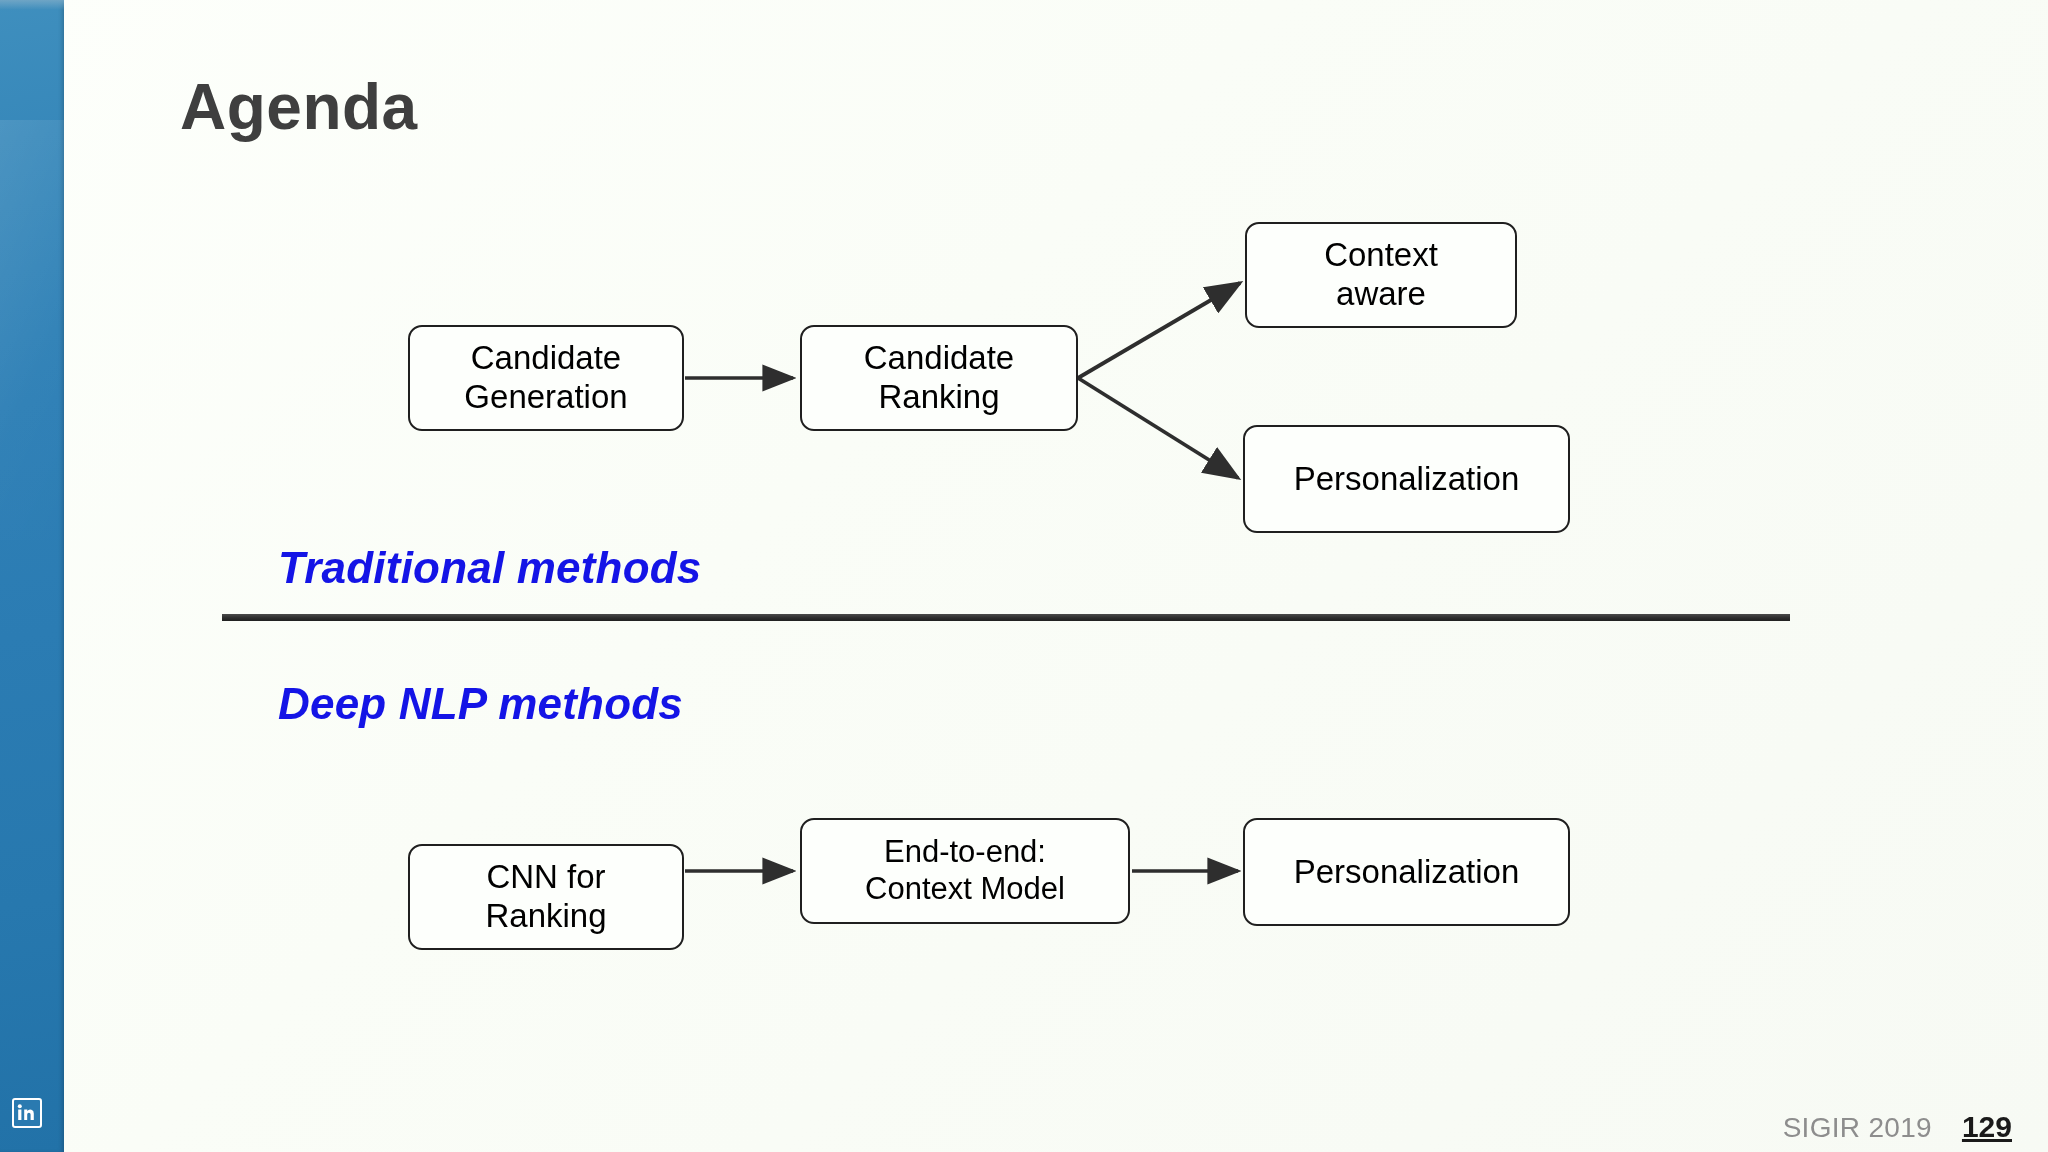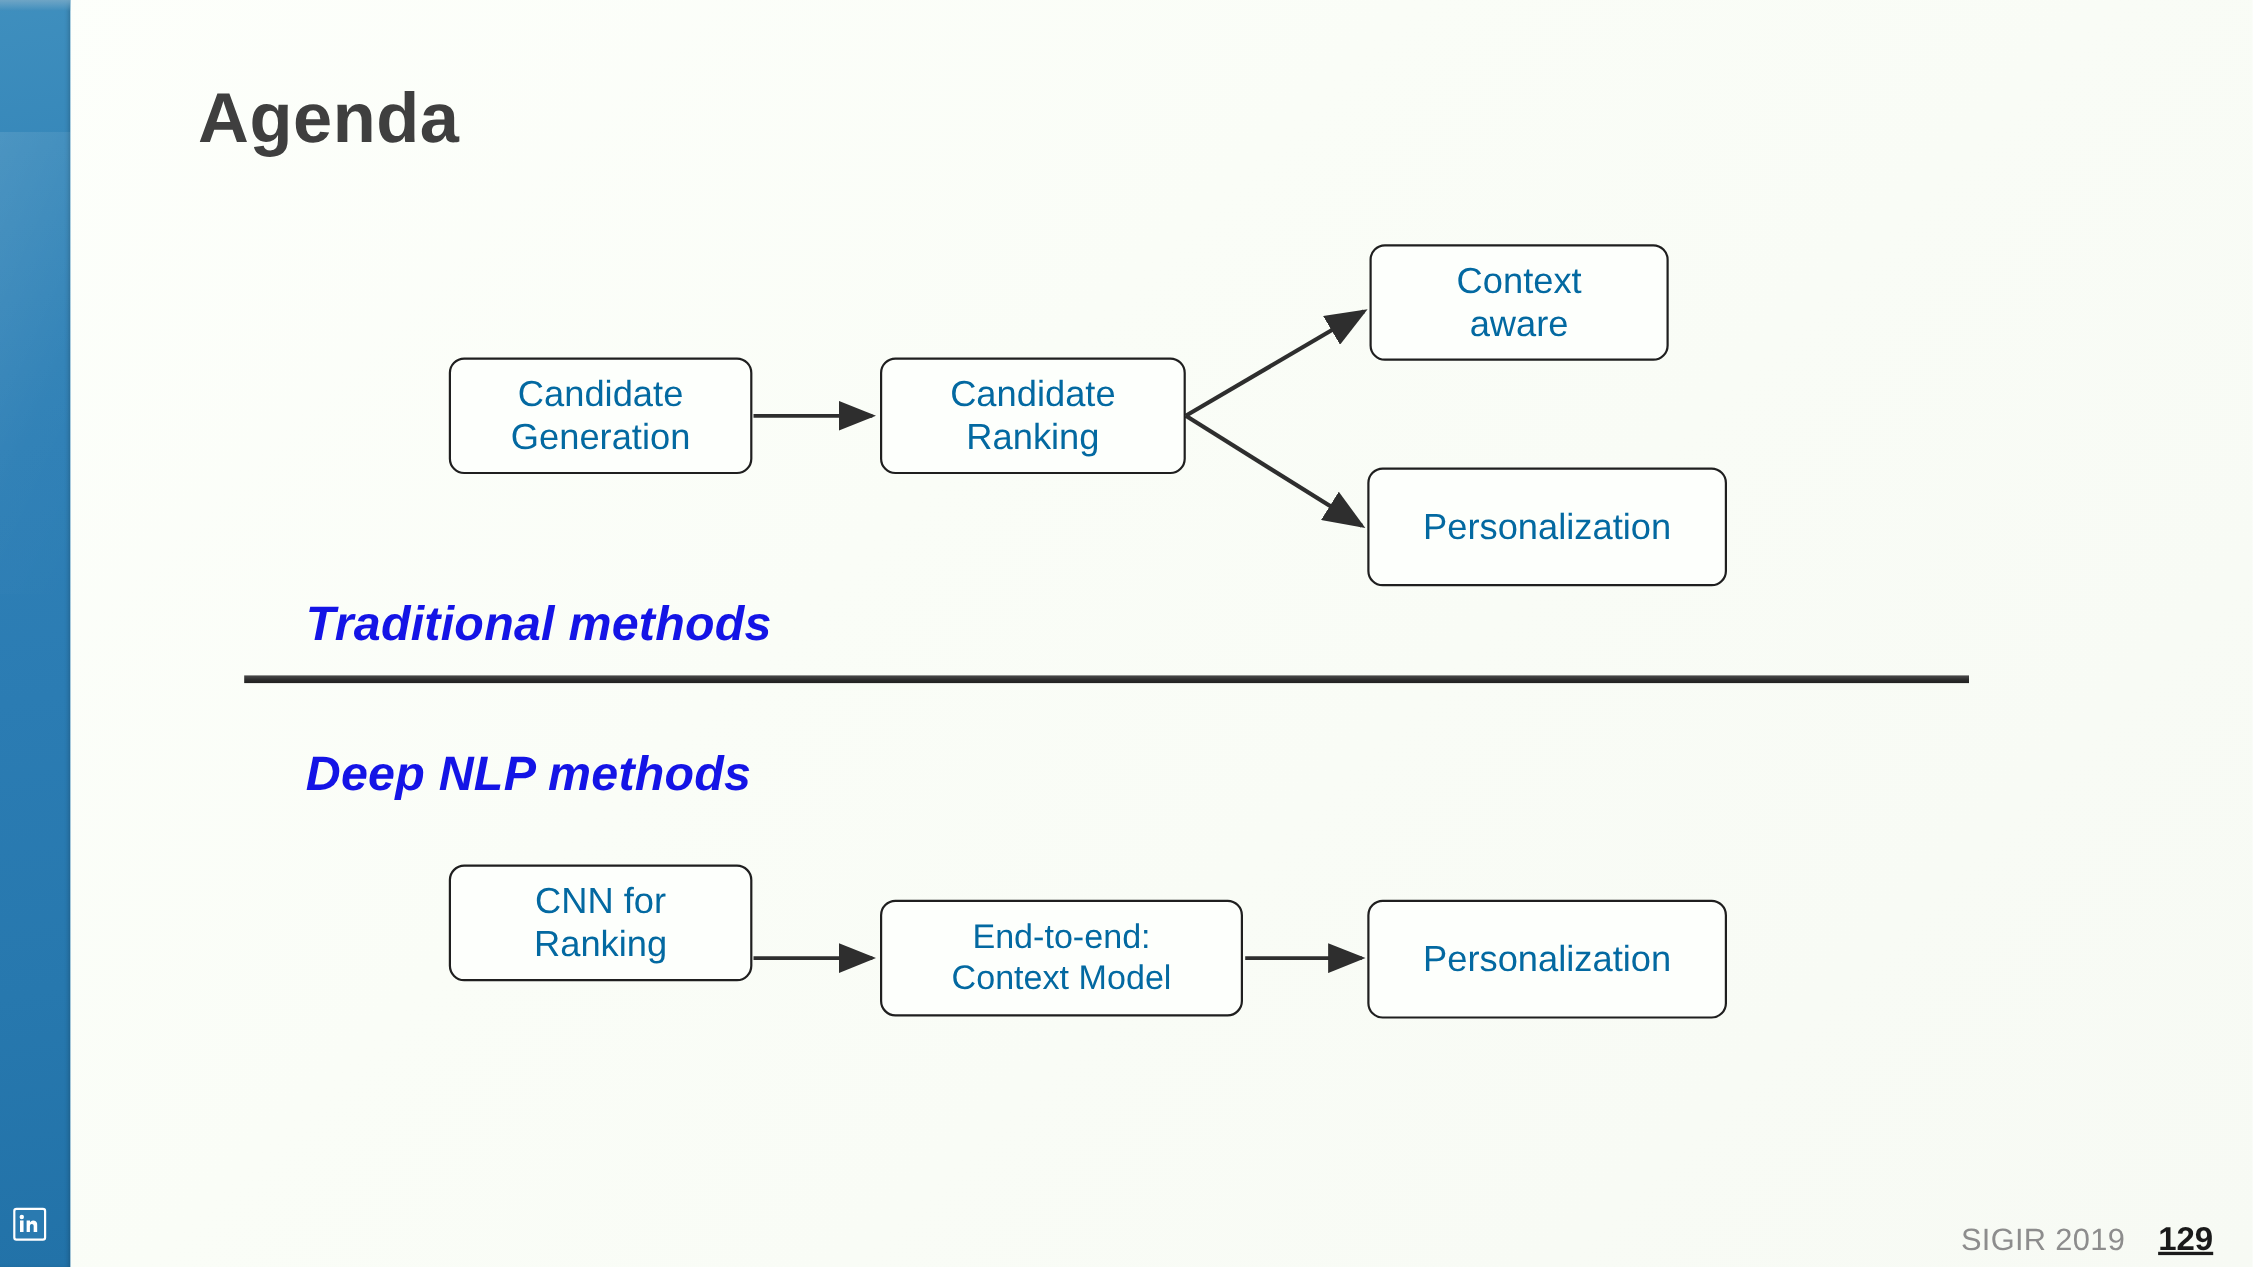--- a/index.html
+++ b/index.html
@@ -78,21 +78,21 @@
   .node {
     position: absolute;
     box-sizing: border-box;
     border: 2.2px solid #1f1f1f;
     border-radius: 14px;
     background: #fdfffc;
     display: flex;
     align-items: center;
     justify-content: center;
     text-align: center;
-    color: #0369a1;
+    color: #000000;
     font-size: 33px;
     line-height: 1.18;
     font-weight: 400;
     padding: 2px 6px;
   }
   .node .lbl { display: block; }
 
   
   .section-label {
     position: absolute;
@@ -207,21 +207,21 @@
       <span class="lbl">Personalization</span>
     </div>
   </div>
 
   <div class="section-label" style="left:278px; top:543px;">Traditional methods</div>
 
   <div id="divider"></div>
 
   <div class="section-label" style="left:278px; top:679px;">Deep NLP methods</div>
 
-  <div class="node" style="left:408px; top:786px; width:276px; height:106px;border-radius:14px;">
+  <div class="node" style="left:408px; top:844px; width:276px; height:106px;border-radius:14px;">
     <div>
       <span class="lbl">CNN for</span>
       <span class="lbl">Ranking</span>
     </div>
   </div>
 
   <div class="node" style="left:800px; top:818px; width:330px; height:106px; font-size:31px;">
     <div>
       <span class="lbl">End-to-end:</span>
       <span class="lbl">Context Model</span>

